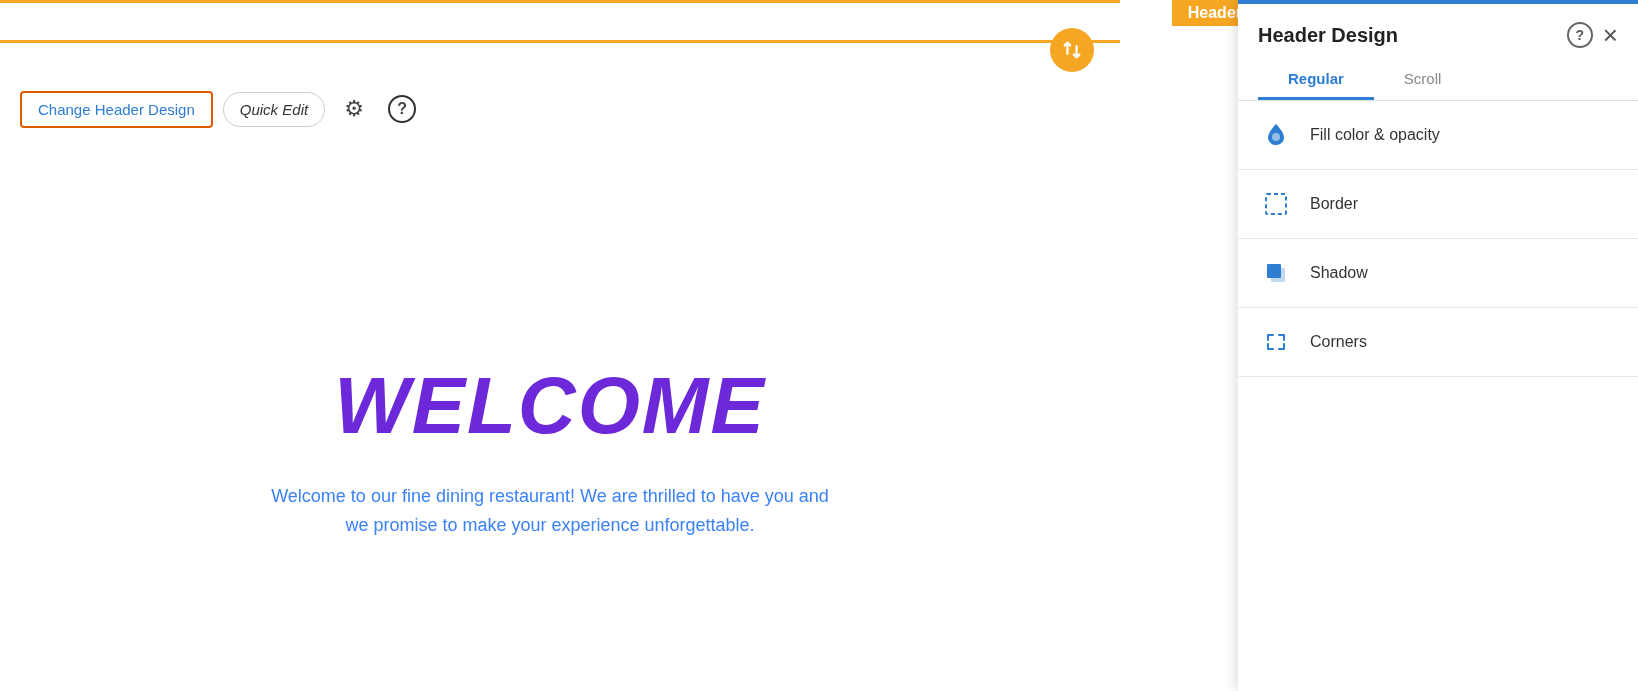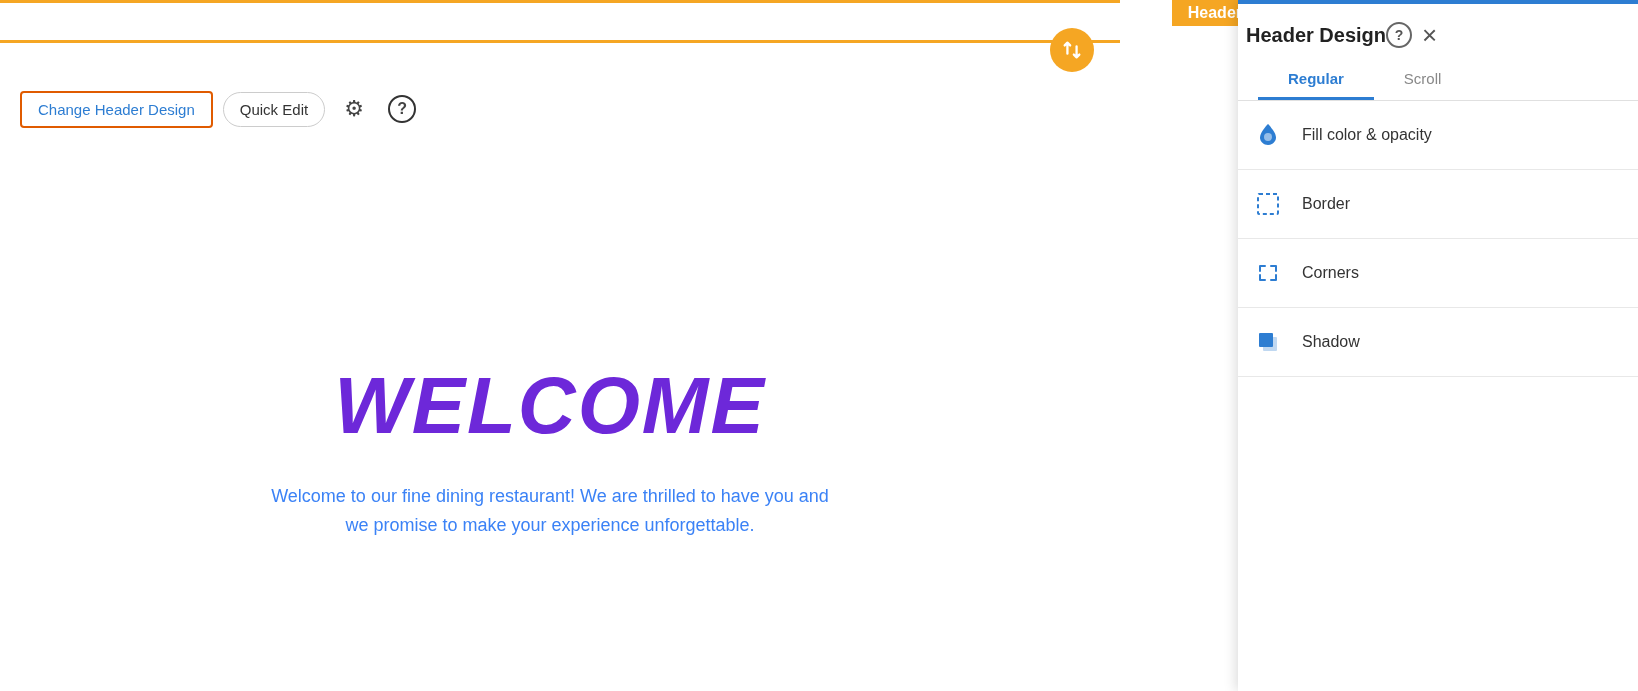--- a/index.html
+++ b/index.html
@@ -103,20 +103,21 @@
     }
 
     .btn-quick-edit {
       border: 1px solid #ccc;
       background: #fff;
       color: #333;
       padding: 8px 16px;
       font-size: 15px;
       cursor: pointer;
       border-radius: 20px;
+      font-style: italic;
     }
 
     .icon-btn {
       width: 38px;
       height: 38px;
       border: none;
       background: transparent;
       cursor: pointer;
       display: flex;
       align-items: center;
@@ -183,21 +184,22 @@
     
     .panel-top-border {
       width: 100%;
       height: 4px;
       background: #2d7dd2;
     }
 
     .panel-header {
       display: flex;
       align-items: center;
-      padding: 18px 8px 12px;
+      justify-content: space-between;
+      padding: 18px 20px 12px;
     }
 
     .panel-title {
       font-size: 20px;
       font-weight: 700;
       color: #222;
     }
 
     .panel-header-icons {
       display: flex;
@@ -242,21 +244,21 @@
 
     
     .panel-items {
       flex: 1;
       overflow-y: auto;
     }
 
     .panel-item {
       display: flex;
       align-items: center;
-      padding: 20px 16px;
+      padding: 20px 24px;
       border-bottom: 1px solid #e8e8e8;
       cursor: pointer;
       gap: 20px;
     }
 
     .panel-item-icon {
       width: 28px;
       height: 28px;
       display: flex;
       align-items: center;
@@ -341,38 +343,38 @@
       <span class="panel-item-label">Fill color &amp; opacity</span>
     </div>
 
     <div class="panel-item">
       <div class="panel-item-icon">
         <svg width="24" height="24" viewBox="0 0 24 24" fill="none">
           <rect x="2" y="2" width="20" height="20" rx="1" stroke="#2d7dd2" stroke-width="2" stroke-dasharray="4 3" fill="none"></rect>
         </svg>
       </div>
       <span class="panel-item-label">Border</span>
+    </div>
+
+    <div class="panel-item">
+      <div class="panel-item-icon">
+        <svg width="24" height="24" viewBox="0 0 24 24" fill="none">
+          <rect x="3" y="3" width="14" height="14" rx="1" fill="#2d7dd2"></rect>
+          <rect x="7" y="7" width="14" height="14" rx="1" fill="#2d7dd2" opacity="0.3"></rect>
+        </svg>
+      </div>
+      <span class="panel-item-label">Shadow</span>
     </div>
 
     <div class="panel-item">
       <div class="panel-item-icon">
         <svg width="24" height="24" viewBox="0 0 24 24" fill="none">
           <path d="M4 10V5H9" stroke="#2d7dd2" stroke-width="2" stroke-linecap="round" stroke-linejoin="round"></path>
           <path d="M20 10V5H15" stroke="#2d7dd2" stroke-width="2" stroke-linecap="round" stroke-linejoin="round"></path>
           <path d="M4 14V19H9" stroke="#2d7dd2" stroke-width="2" stroke-linecap="round" stroke-linejoin="round"></path>
           <path d="M20 14V19H15" stroke="#2d7dd2" stroke-width="2" stroke-linecap="round" stroke-linejoin="round"></path>
         </svg>
       </div>
       <span class="panel-item-label">Corners</span>
     </div>
 
-    <div class="panel-item">
-      <div class="panel-item-icon">
-        <svg width="24" height="24" viewBox="0 0 24 24" fill="none">
-          <rect x="3" y="3" width="14" height="14" rx="1" fill="#2d7dd2"></rect>
-          <rect x="7" y="7" width="14" height="14" rx="1" fill="#2d7dd2" opacity="0.3"></rect>
-        </svg>
-      </div>
-      <span class="panel-item-label">Shadow</span>
-    </div>
-
   </div>
 </div>
 
 </body></html>

